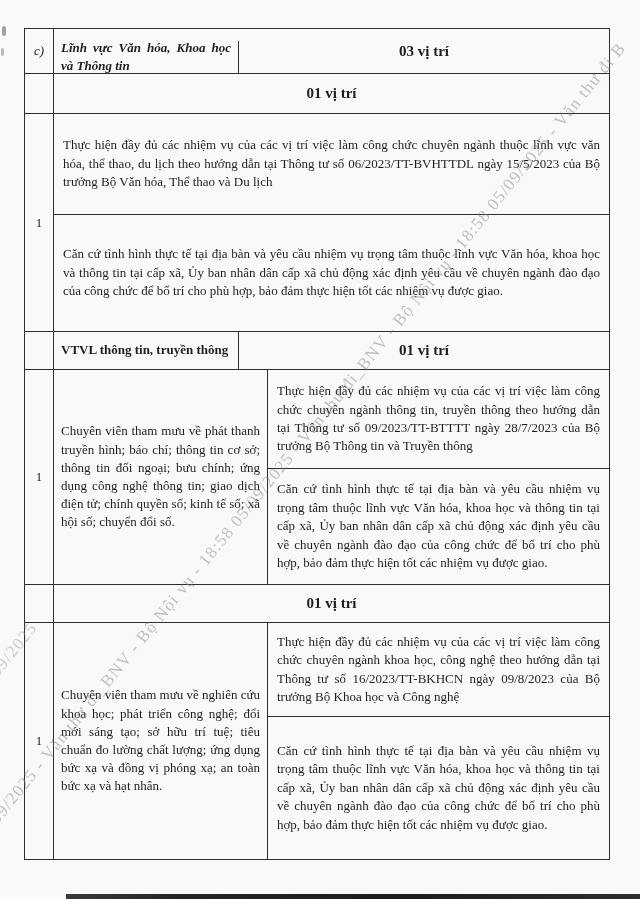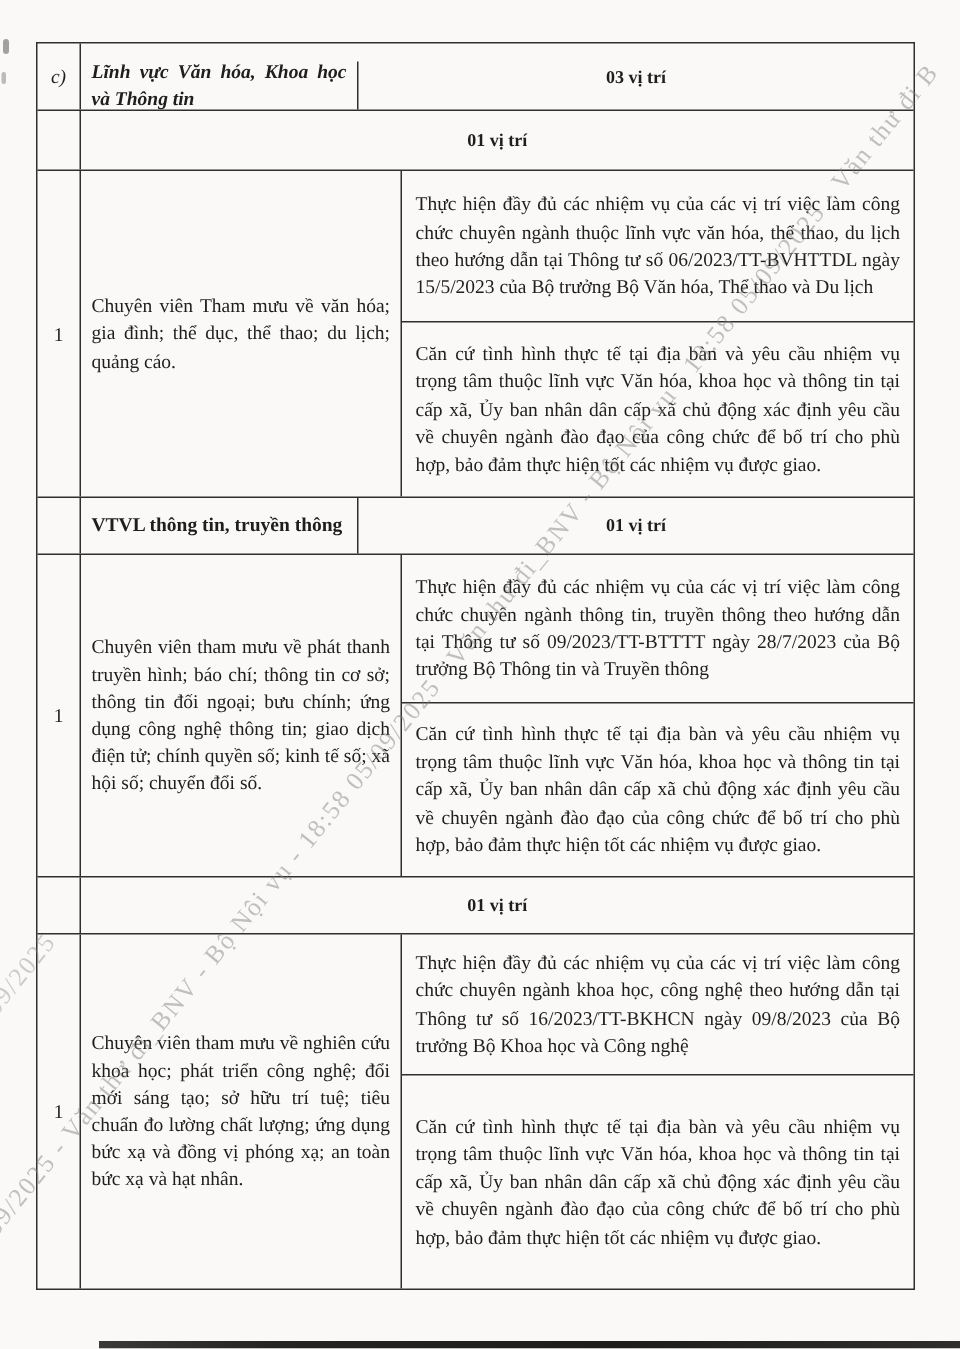--- a/index.html
+++ b/index.html
@@ -23,21 +23,21 @@
     font-size:13px;box-sizing:border-box;
   }
   .c2{
     border-right:1.4px solid #2f2f2f;box-sizing:border-box;
     padding:3px 7px;display:flex;align-items:center;
     font-size:13px;line-height:1.4;text-align:justify;
   }
   .row.hdr .c2{width:185px;flex:0 0 185px;font-weight:bold;}
   .row.bdy .c2{width:214px;flex:0 0 214px;}
   .c3{flex:1;display:flex;flex-direction:column;box-sizing:border-box;min-width:0;}
-  .row.hdr .c3{align-items:center;justify-content:center;font-weight:bold;font-size:12px;}
+  .row.hdr .c3{align-items:center;justify-content:center;font-weight:bold;font-size:15px;}
   .c3a,.c3b{
     display:flex;align-items:center;box-sizing:border-box;
     padding:4px 9px;font-size:13px;line-height:1.42;text-align:justify;
   }
   .c3a{border-bottom:1.4px solid #2f2f2f;}
   .c3b{flex:1;}
   .r1{height:44px;} .r2{height:40px;}
   .r3{height:218px;} .r3 .c3a{height:101px;}
   .r4{height:38px;}
   .r5{height:215px;} .r5 .c3a{height:99px;}
@@ -81,21 +81,20 @@
     <div class="c3">03 vị trí</div>
   </div>
 
   <div class="row hdr r2">
     <div class="c1"></div>
     <div class="c3">01 vị trí</div>
   </div>
 
   <div class="row bdy r3">
     <div class="c1">1</div>
-    <div class="c2">Chuyên viên Tham mưu về văn hóa; gia đình; thể dục, thể thao; du lịch; quảng cáo.</div>
     <div class="c3">
       <div class="c3a">Thực hiện đầy đủ các nhiệm vụ của các vị trí việc làm công chức chuyên ngành thuộc lĩnh vực văn hóa, thể thao, du lịch theo hướng dẫn tại Thông tư số 06/2023/TT-BVHTTDL ngày 15/5/2023 của Bộ trưởng Bộ Văn hóa, Thể thao và Du lịch</div>
       <div class="c3b">Căn cứ tình hình thực tế tại địa bàn và yêu cầu nhiệm vụ trọng tâm thuộc lĩnh vực Văn hóa, khoa học và thông tin tại cấp xã, Ủy ban nhân dân cấp xã chủ động xác định yêu cầu về chuyên ngành đào đạo của công chức để bố trí cho phù hợp, bảo đảm thực hiện tốt các nhiệm vụ được giao.</div>
     </div>
   </div>
 
   <div class="row hdr r4">
     <div class="c1"></div>
     <div class="c2">VTVL thông tin, truyền thông</div>
     <div class="c3">01 vị trí</div>

